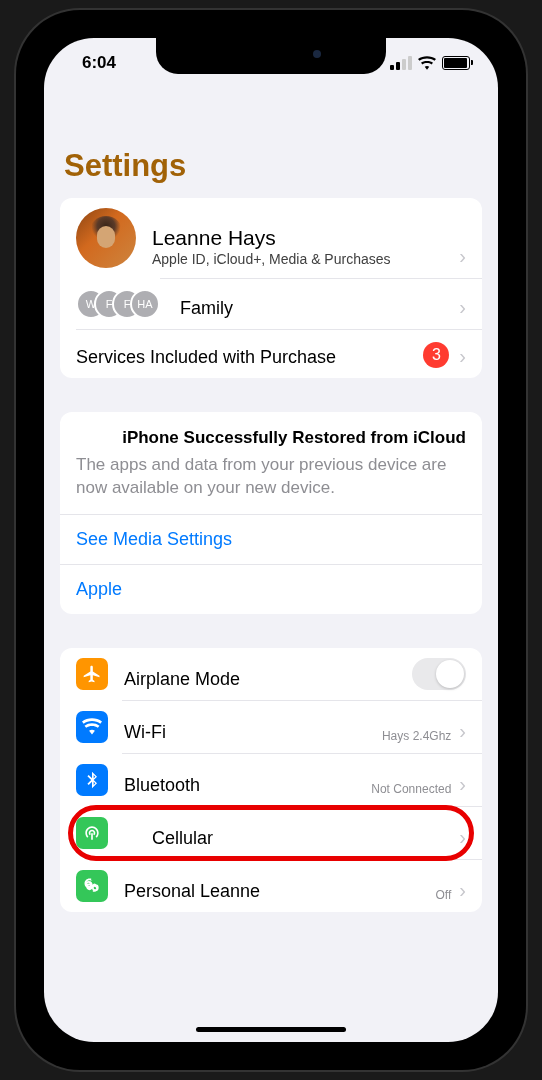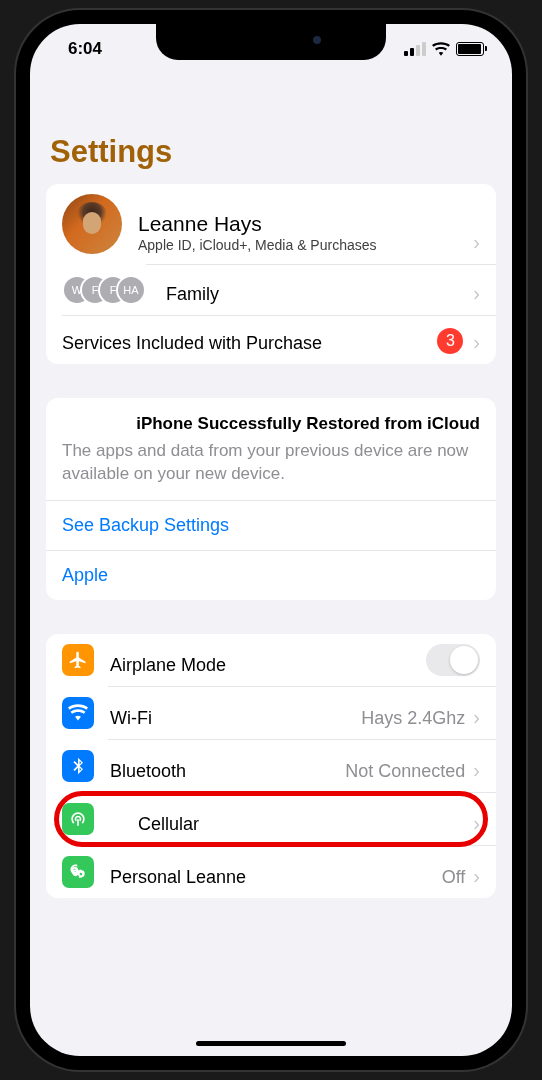--- a/index.html
+++ b/index.html
@@ -1,17 +1,17 @@
 <!DOCTYPE html>
 <html><head>
   <meta charset="utf-8">
   <style>
     * { margin: 0; padding: 0; box-sizing: border-box; font-family: -apple-system, BlinkMacSystemFont, 'Segoe UI', Helvetica, Arial, sans-serif; }
     body { background: #1a1a1a; display: flex; justify-content: center; align-items: center; min-height: 1080px; width: 542px; }
-    .phone-frame { width: 510px; height: 1060px; background: #000; border-radius: 64px; padding: 10px; box-shadow: 0 0 0 2px #333; position: relative; }
+    .phone-frame { width: 510px; height: 1060px; background: #000; border-radius: 64px; padding: 24px; box-shadow: 0 0 0 2px #333; position: relative; }
     .phone-inner { width: 100%; height: 100%; background: #000; border-radius: 54px; padding: 4px; position: relative; }
     .screen { width: 100%; height: 100%; background: #f2f2f7; border-radius: 50px; overflow: hidden; position: relative; }
     .notch { position: absolute; top: 0; left: 50%; transform: translateX(-50%); width: 230px; height: 36px; background: #000; border-radius: 0 0 22px 22px; z-index: 100; }
     .notch::after { content: ''; position: absolute; right: 65px; top: 12px; width: 8px; height: 8px; background: #1a2840; border-radius: 50%; }
     .status-bar { height: 50px; display: flex; justify-content: space-between; align-items: center; padding: 0 28px; font-size: 17px; font-weight: 600; }
     .status-left { flex: 1; padding-left: 10px; }
     .status-right { flex: 1; display: flex; justify-content: flex-end; gap: 6px; align-items: center; }
     .signal-bars { display: flex; gap: 2px; align-items: flex-end; }
     .signal-bars span { width: 4px; background: #ccc; border-radius: 1px; }
     .signal-bars span:nth-child(1) { height: 5px; background: #000; }
@@ -33,21 +33,21 @@
     .avatar { width: 60px; height: 60px; border-radius: 50%; background: linear-gradient(135deg, #8b4513 0%, #d2691e 40%, #cd853f 100%); margin-right: 16px; flex-shrink: 0; position: relative; overflow: hidden; }
     .avatar::before { content: ''; position: absolute; top: 8px; left: 50%; transform: translateX(-50%); width: 34px; height: 34px; background: radial-gradient(circle at 50% 30%, #3a2518 0%, #5a3a28 30%, transparent 50%); border-radius: 50%; }
     .avatar::after { content: ''; position: absolute; top: 18px; left: 50%; transform: translateX(-50%); width: 18px; height: 22px; background: #d4a574; border-radius: 10px; }
     .family-avatars { display: flex; margin-right: 20px; }
     .family-avatars span { width: 30px; height: 30px; border-radius: 50%; background: #aeaeb2; color: #fff; font-size: 11px; font-weight: 500; display: flex; align-items: center; justify-content: center; margin-left: -12px; border: 2px solid #fff; }
     .family-avatars span:first-child { margin-left: 0; }
     .row-body { flex: 1; min-width: 0; }
     .row-title { font-size: 21px; font-weight: 400; color: #000; }
     .row-sub { font-size: 14px; color: #404040; line-height: 1.3; }
     .row-label { font-size: 18px; color: #000; flex: 1; }
-    .row-value { font-size: 18px; color: #8e8e93; margin-right: 8px; }
+    .row-value { font-size: 12px; color: #8e8e93; margin-right: 8px; }
     .chevron { color: #c7c7cc; font-size: 20px; font-weight: 400; }
     .badge { background: #ff3b30; color: #fff; width: 26px; height: 26px; border-radius: 13px; display: flex; align-items: center; justify-content: center; font-size: 16px; font-weight: 400; margin-right: 10px; }
     .info-card { background: #fff; border-radius: 12px; padding: 0; margin-bottom: 34px; }
     .info-body { padding: 16px 16px 14px 16px; }
     .info-title { font-size: 17px; font-weight: 600; color: #000; margin-bottom: 6px; text-align: right; }
     .info-text { font-size: 17px; color: #8e8e93; line-height: 1.35; }
     .info-link { padding: 14px 16px; font-size: 18px; color: #007aff; }
     .app-icon { width: 32px; height: 32px; border-radius: 7px; margin-right: 16px; display: flex; align-items: center; justify-content: center; flex-shrink: 0; }
     .app-icon.orange { background: #ff9500; }
     .app-icon.blue { background: #007aff; }
@@ -117,21 +117,21 @@
             <span class="chevron">›</span>
           </div>
         </div>
 
         <div class="info-card">
           <div class="info-body">
             <div class="info-title">iPhone Successfully Restored from iCloud</div>
             <div class="info-text">The apps and data from your previous device are now available on your new device.</div>
           </div>
           <div class="divider full"></div>
-          <div class="info-link">See Backup Settings</div>
+          <div class="info-link">See Media Settings</div>
           <div class="divider full"></div>
           <div class="info-link">Apple</div>
         </div>
 
         <div class="card list-card">
           <div class="row">
             <div class="app-icon orange">
               <svg viewBox="0 0 24 24">
                   <path fill="#fff" d="M21 16v-2l-8-5V3.5c0-.83-.67-1.5-1.5-1.5S10 2.67 10 3.5V9l-8 5v2l8-2.5V19l-2 1.5V22l3.5-1 3.5 1v-1.5L13 19v-5.5l8 2.5z"></path>
                 </svg>

